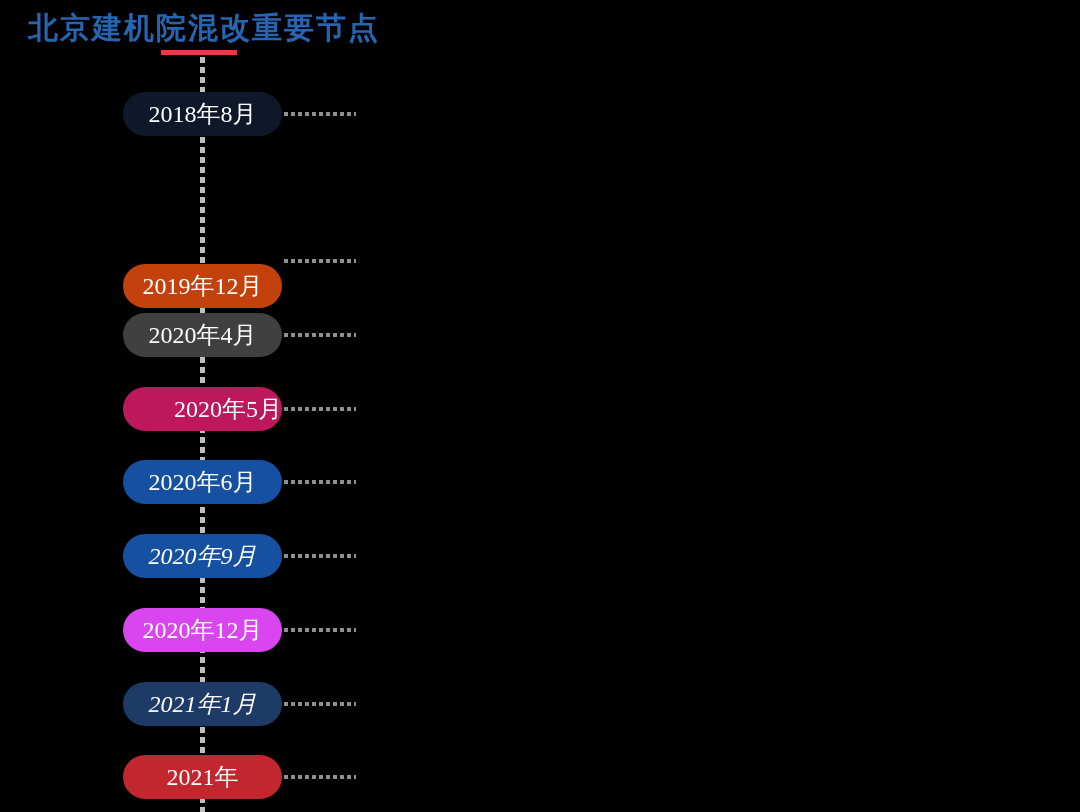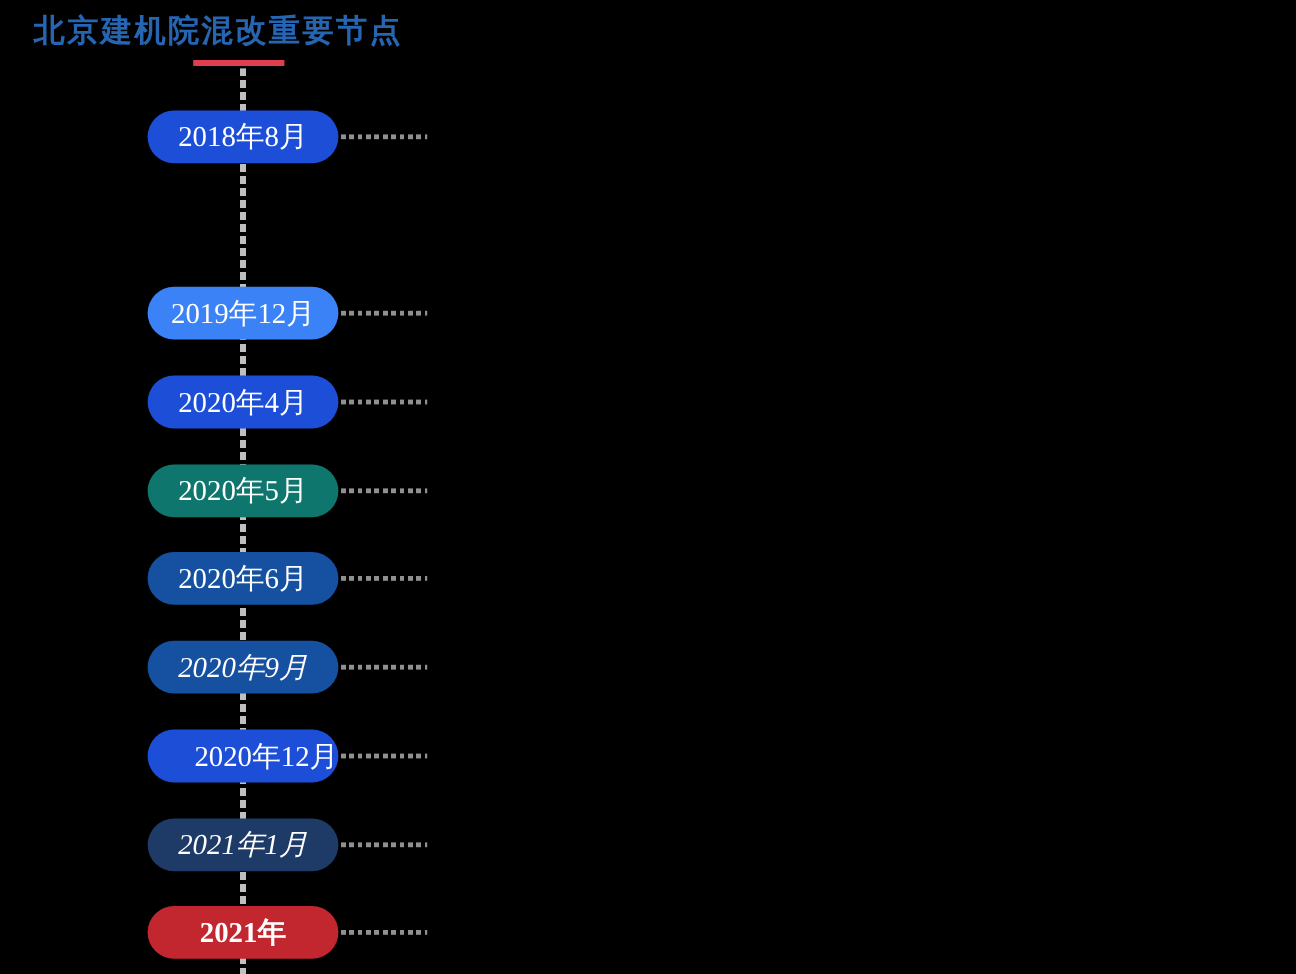--- a/index.html
+++ b/index.html
@@ -12,21 +12,21 @@
     position: relative;
     width: 1080px;
     height: 812px;
     background: #000;
     overflow: hidden;
   }
   .page-title {
     position: absolute;
     left: 28px;
     top: 8px;
-    font-size: 26px;
+    font-size: 30px;
     font-weight: 700;
     letter-spacing: 2px;
     color: #2565B1;
     font-family: "Liberation Sans", sans-serif;
     white-space: nowrap;
   }
   .title-underline {
     position: absolute;
     left: 161px;
     top: 50px;
@@ -63,21 +63,21 @@
     align-items: center;
     justify-content: center;
   }
   .node-label {
     color: #FFFFFF;
     font-size: 24px;
     font-family: "Liberation Serif", "DejaVu Serif", serif;
     white-space: nowrap;
   }
   .node-row.emphasis .node-label {
-    font-weight: 700;
+    font-weight: 400;
   }
   .node-connector {
     position: absolute;
     left: 284px;
     top: 20px;
     width: 72px;
     height: 4px;
     background: repeating-linear-gradient(
       to right,
       #909090 0px, #909090 4px,
@@ -90,64 +90,64 @@
 
 <div class="stage">
 
   <div class="page-title" style="color: rgb(37, 101, 177);">北京建机院混改重要节点</div>
 
   <div class="title-underline" style="background-color: rgb(224, 62, 78);"></div>
 
   <div class="timeline-axis"></div>
 
   <div class="node-row" style="top:92px">
-    <div class="node-pill" style="background-color: #1d4ed8;">
+    <div class="node-pill" style="background-color: #0f172a;">
       <span class="node-label">2018年8月</span>
     </div>
     <div class="node-connector"></div>
   </div>
 
 
   <div class="node-row" style="top:239px">
-    <div class="node-pill" style="background-color: #3b82f6;">
+    <div class="node-pill" style="background-color: #c2410c; margin-top: 25px;">
       <span class="node-label">2019年12月</span>
     </div>
     <div class="node-connector"></div>
   </div>
 
   <div class="node-row" style="top:313px">
-    <div class="node-pill" style="background-color: #1d4ed8;">
+    <div class="node-pill" style="background-color: #404040;">
       <span class="node-label">2020年4月</span>
     </div>
     <div class="node-connector"></div>
   </div>
 
   <div class="node-row" style="top:387px">
-    <div class="node-pill" style="background-color: #0f766e;">
+    <div class="node-pill" style="background-color: #be185d; justify-content: flex-end;">
       <span class="node-label">2020年5月</span>
     </div>
     <div class="node-connector"></div>
   </div>
 
   <div class="node-row" style="top:460px">
     <div class="node-pill" style="background-color: rgb(21, 81, 160); justify-content: center;">
       <span class="node-label">2020年6月</span>
     </div>
     <div class="node-connector"></div>
   </div>
 
   <div class="node-row" style="top:534px">
     <div class="node-pill" style="background-color: rgb(21, 81, 160); font-style: italic;">
       <span class="node-label">2020年9月</span>
     </div>
     <div class="node-connector"></div>
   </div>
 
   <div class="node-row" style="top:608px">
-    <div class="node-pill" style="background-color: #1d4ed8; justify-content: flex-end;">
+    <div class="node-pill" style="background-color: #d946ef;">
       <span class="node-label">2020年12月</span>
     </div>
     <div class="node-connector"></div>
   </div>
 
   <div class="node-row" style="top:682px">
     <div class="node-pill" style="background-color: rgb(30, 58, 102); font-style: italic;">
       <span class="node-label">2021年1月</span>
     </div>
     <div class="node-connector"></div>

